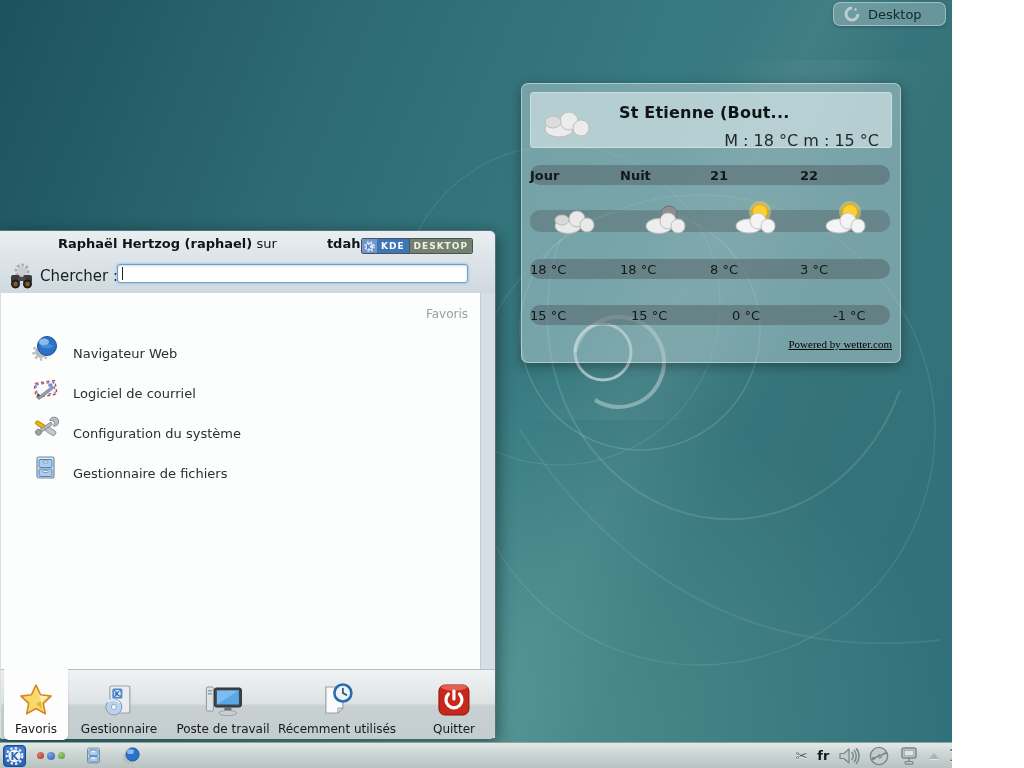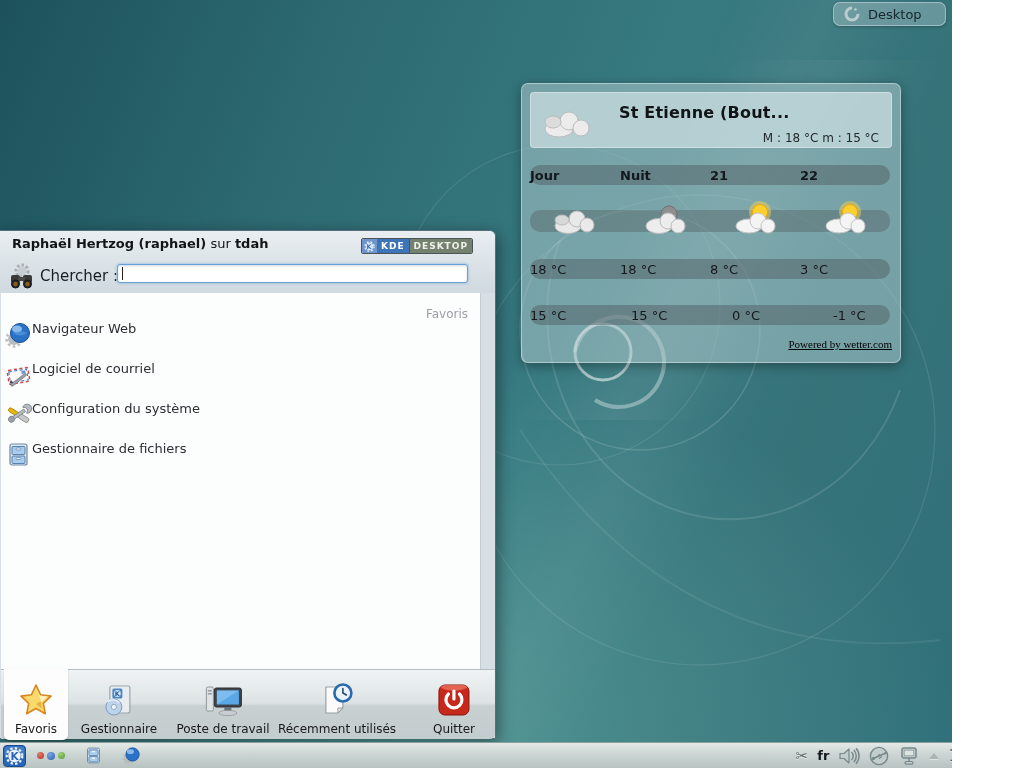--- a/index.html
+++ b/index.html
@@ -44,21 +44,21 @@
     background:rgba(222,235,238,0.60);
     border:1px solid rgba(255,255,255,0.35);
     border-radius:4px;
   }
   .weather-title {
     position:absolute; left:88px; top:10px; width:262px;
     font-size:16px; font-weight:bold; color:#101417; letter-spacing:0.2px;
   }
   .weather-minmax {
     position:absolute; right:12px; top:38px;
-    font-size:12px; color:#22292c;text-align:center;
+    font-size:16px; color:#22292c;text-align:center;
   }
   .wrow {
     position:absolute; left:8px; width:360px; height:20px;
     background:rgba(78,89,93,0.45); border-radius:10px;
     display:flex; align-items:center;
   }
   .wrow .wcell { flex:1; text-align:left; font-size:13px; color:#14181a; }
   .wrow-cols   { top:81px;  }
   .wrow-cols .wcell { font-weight:bold; }
   .wrow-icons  { top:126px; height:22px; background:rgba(78,89,93,0.38); }
@@ -78,21 +78,21 @@
     border:1px solid #54707e; border-left:none;
     border-radius:0 6px 0 0;
     box-shadow:2px 4px 16px rgba(0,0,0,0.45);
   }
   .ko-header {
     position:absolute; left:0; top:0; width:100%; height:62px;
     background:linear-gradient(#e9eef1, #cfd9df);
     border-radius:0 6px 0 0;
   }
   .ko-title { position:absolute; left:12px; top:5px; font-size:13px; color:#121417; }
-  .ko-title b { font-weight:bold; }
+  .ko-title b { font-weight:bold;margin-left:46px; }
   .ko-badge {
     position:absolute; right:22px; top:7px; height:16px;
     display:flex; align-items:stretch;
     border:1px solid #4a5358; border-radius:2px; overflow:hidden;
     font-size:9px; font-weight:bold; letter-spacing:1px; line-height:14px;
   }
   .ko-badge .bk-icon { width:15px; background:#6f95cc; display:flex; align-items:center; justify-content:center; }
   .ko-badge .bk-kde { background:#3e74b8; color:#fff; padding:0 4px; }
   .ko-badge .bk-desktop { background:#75816f; color:#eef1ea; padding:0 4px; border-left:1px solid #4a5358; }
   .ko-search-label { position:absolute; left:40px; top:36px; font-size:15px; color:#1a1e21; }
@@ -106,21 +106,21 @@
   }
   .ko-caret { position:absolute; left:122px; top:36px; width:1px; height:13px; background:#222; }
 
   .ko-content {
     position:absolute; left:1px; top:62px; width:480px; height:376px;
     background:#fcfdfd; border-right:1px solid #c3ccd1;
   }
   .ko-section-label { position:absolute; top:14px; right:12px; font-size:12px; color:#98a0a6; }
   .ko-items { position:absolute; left:0; top:28px; width:100%; }
   .ko-item {
-    height:40px; display:flex; align-items:flex-start; padding-left:4px;
+    height:40px; display:flex; align-items:flex-end; gap:14px; padding-left:31px;
     cursor:pointer;
   }
   .ko-item-label { font-size:13px; color:#2b2f33; }
 
   .ko-tabbar {
     position:absolute; left:1px; top:438px; width:494px; height:70px;
     background:linear-gradient(#f0f3f4 0%, #dde3e5 48%, #c8d0d2 52%, #c3cccE 100%);
     border-top:1px solid #b5bec2;
     border-radius:0 0 5px 0;
   }

